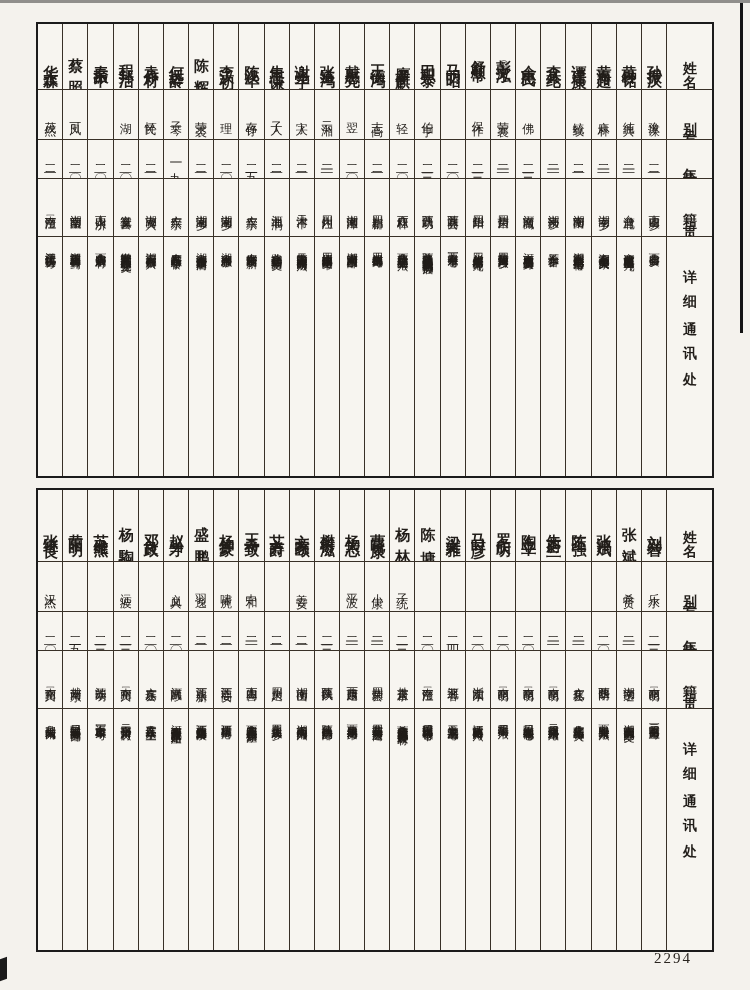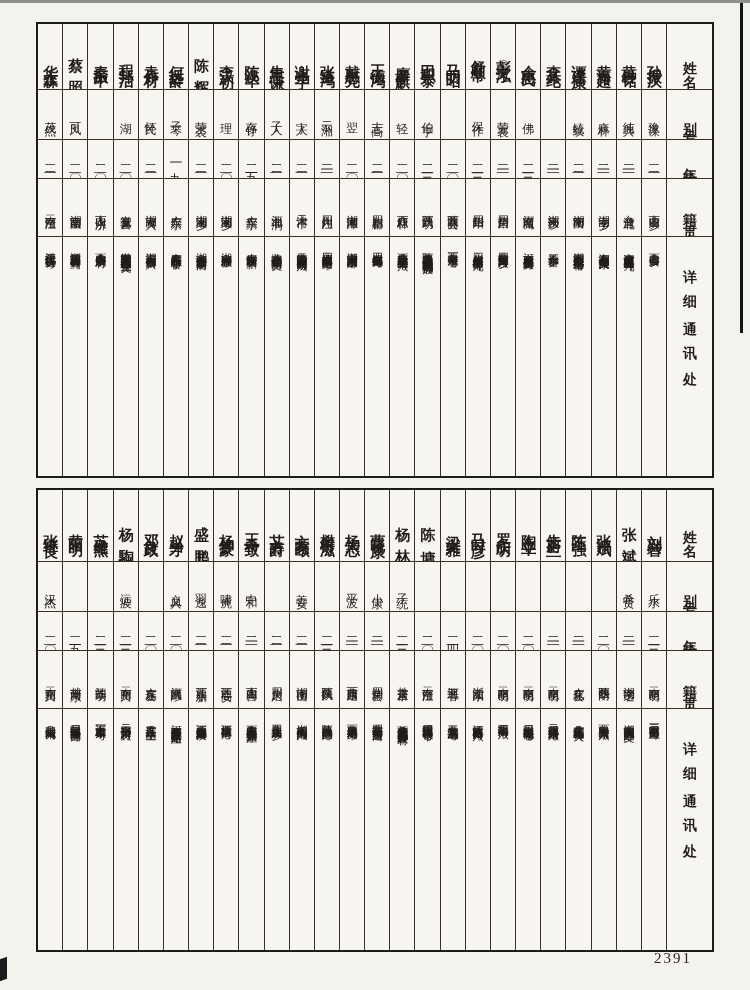--- a/index.html
+++ b/index.html
@@ -961,14 +961,14 @@
         </div>
         <div class="cell r-native">
           <span class="vtext native-text">云南宾川</span>
         </div>
         <div class="cell r-addr">
           <span class="vtext addr-text">宾川县城内南大街</span>
         </div>
       </div>
     </section>
 
-  <div class="page-number">2391</div>
+  <div class="page-number">2294</div>
 </div>
 
 </body></html>

